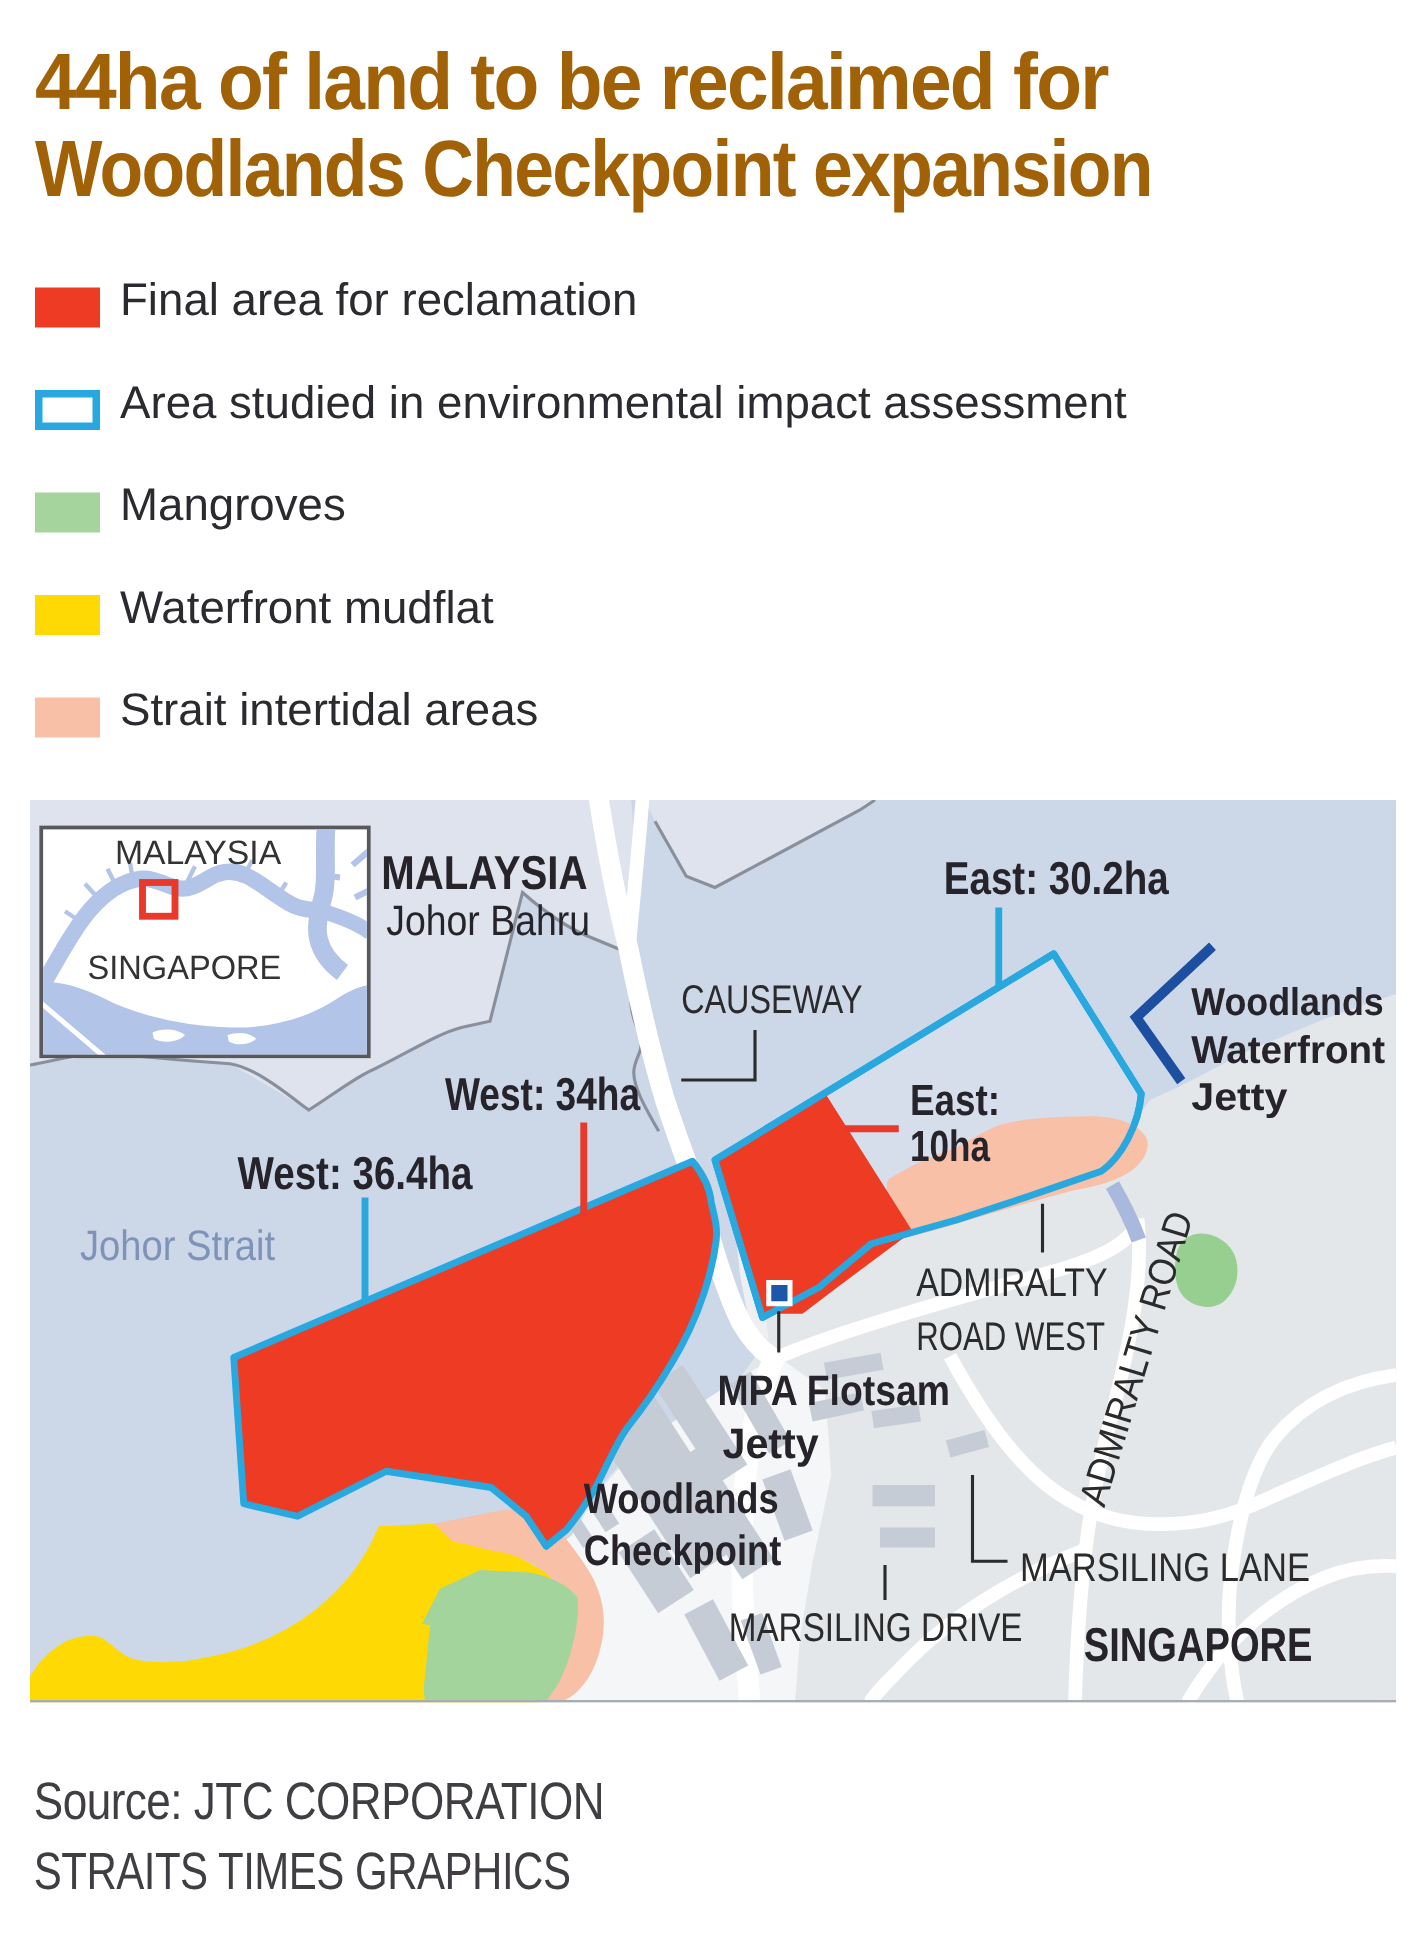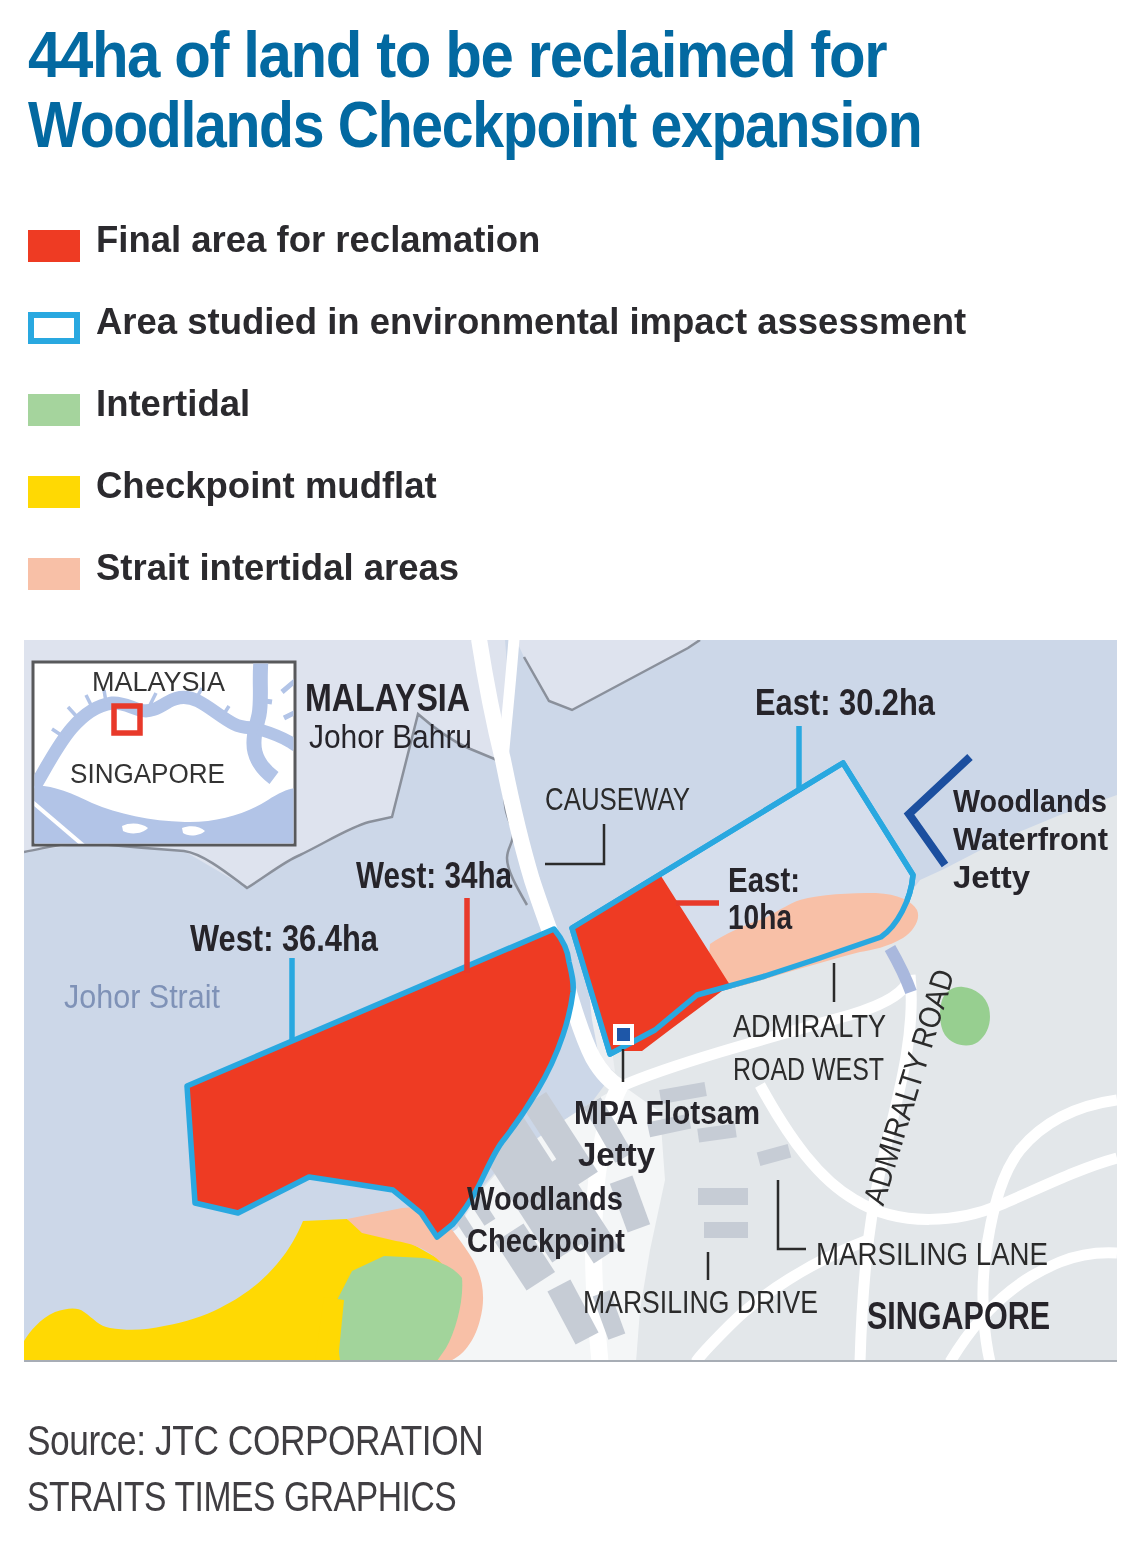--- a/index.html
+++ b/index.html
@@ -1,23 +1,23 @@
 <!DOCTYPE html>
 <html><head>
 <meta charset="utf-8">
 <style>
   html,body{margin:0;padding:0;}
   body{width:1140px;height:1556px;background:#ffffff;position:relative;overflow:hidden;
        font-family:"Liberation Sans",sans-serif;}
-  .title{position:absolute;left:28px;top:20px;font-size:64px;line-height:70px;font-weight:bold;
-         color:#0369a1;letter-spacing:-1.5px;white-space:nowrap;}
+  .title{position:absolute;left:28px;top:30px;font-size:64px;line-height:70px;font-weight:bold;
+         color:#a16207;letter-spacing:-1.5px;white-space:nowrap;}
   .title div{transform-origin:left center;}
   .lgrow{position:absolute;left:28px;height:28px;}
   .sw{position:absolute;left:0;top:0;width:52px;height:32px;}
-  .lgtxt{position:absolute;left:68px;top:-11px;font-size:36.5px;font-weight:bold;color:#2b2a2e;white-space:nowrap;letter-spacing:0;}
+  .lgtxt{position:absolute;left:68px;top:-11px;font-size:36.5px;font-weight:normal;color:#2b2a2e;white-space:nowrap;letter-spacing:0;}
   .src{position:absolute;left:27px;font-size:42px;color:#403e42;letter-spacing:-0.5px;transform-origin:left center;white-space:nowrap;}
 </style>
 </head>
 <body>
 
 <div class="title">
     <div style="transform:scaleX(0.937);">44ha of land to be reclaimed for</div>
     <div style="transform:scaleX(0.894);">Woodlands Checkpoint expansion</div>
   </div>
 
@@ -26,26 +26,26 @@
     <div class="lgtxt">Final area for reclamation</div>
   </div>
 
 <div class="lgrow" style="top:312px;">
     <div class="sw" style="background:#fff;border:6px solid #29a8e0;width:40px;height:20px;"></div>
     <div class="lgtxt">Area studied in environmental impact assessment</div>
   </div>
 
 <div class="lgrow" style="top:394px;">
     <div class="sw" style="background:#a5d49d;"></div>
-    <div class="lgtxt">Intertidal</div>
+    <div class="lgtxt">Mangroves</div>
   </div>
 
 <div class="lgrow" style="top:476px;">
     <div class="sw" style="background:#ffd903;"></div>
-    <div class="lgtxt">Checkpoint mudflat</div>
+    <div class="lgtxt">Waterfront mudflat</div>
   </div>
 
 <div class="lgrow" style="top:558px;">
     <div class="sw" style="background:#f8c0a7;"></div>
     <div class="lgtxt">Strait intertidal areas</div>
   </div>
 
 <svg id="map" viewBox="24 640 1093 722" width="1093" height="722" style="position:absolute;left:24px;top:640px;">
 
 <rect x="24" y="640" width="1093" height="722" fill="#ccd7e8"></rect>

